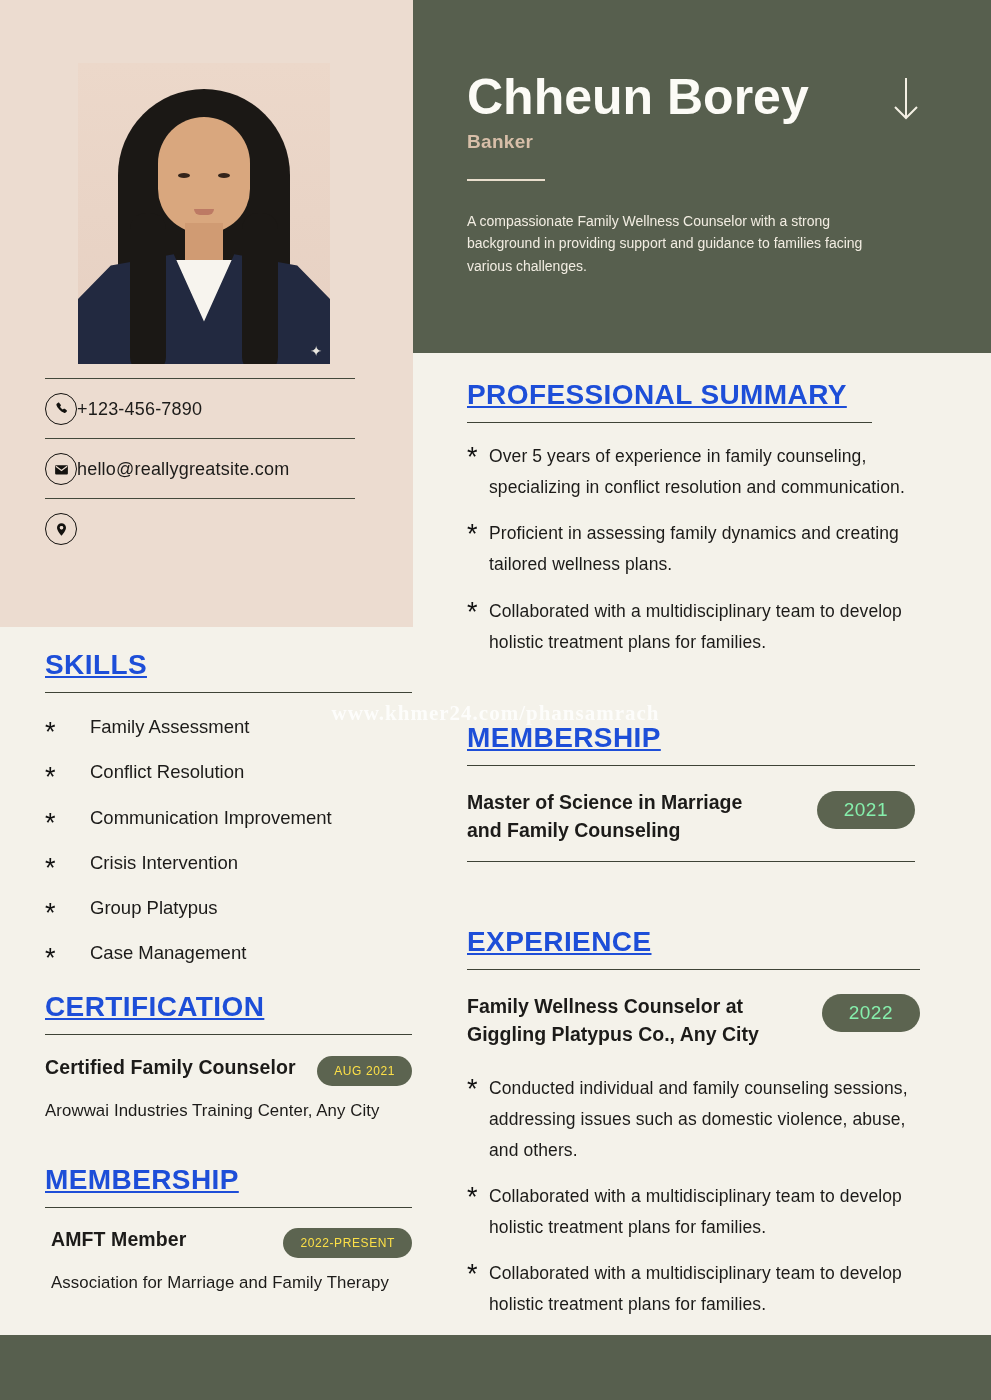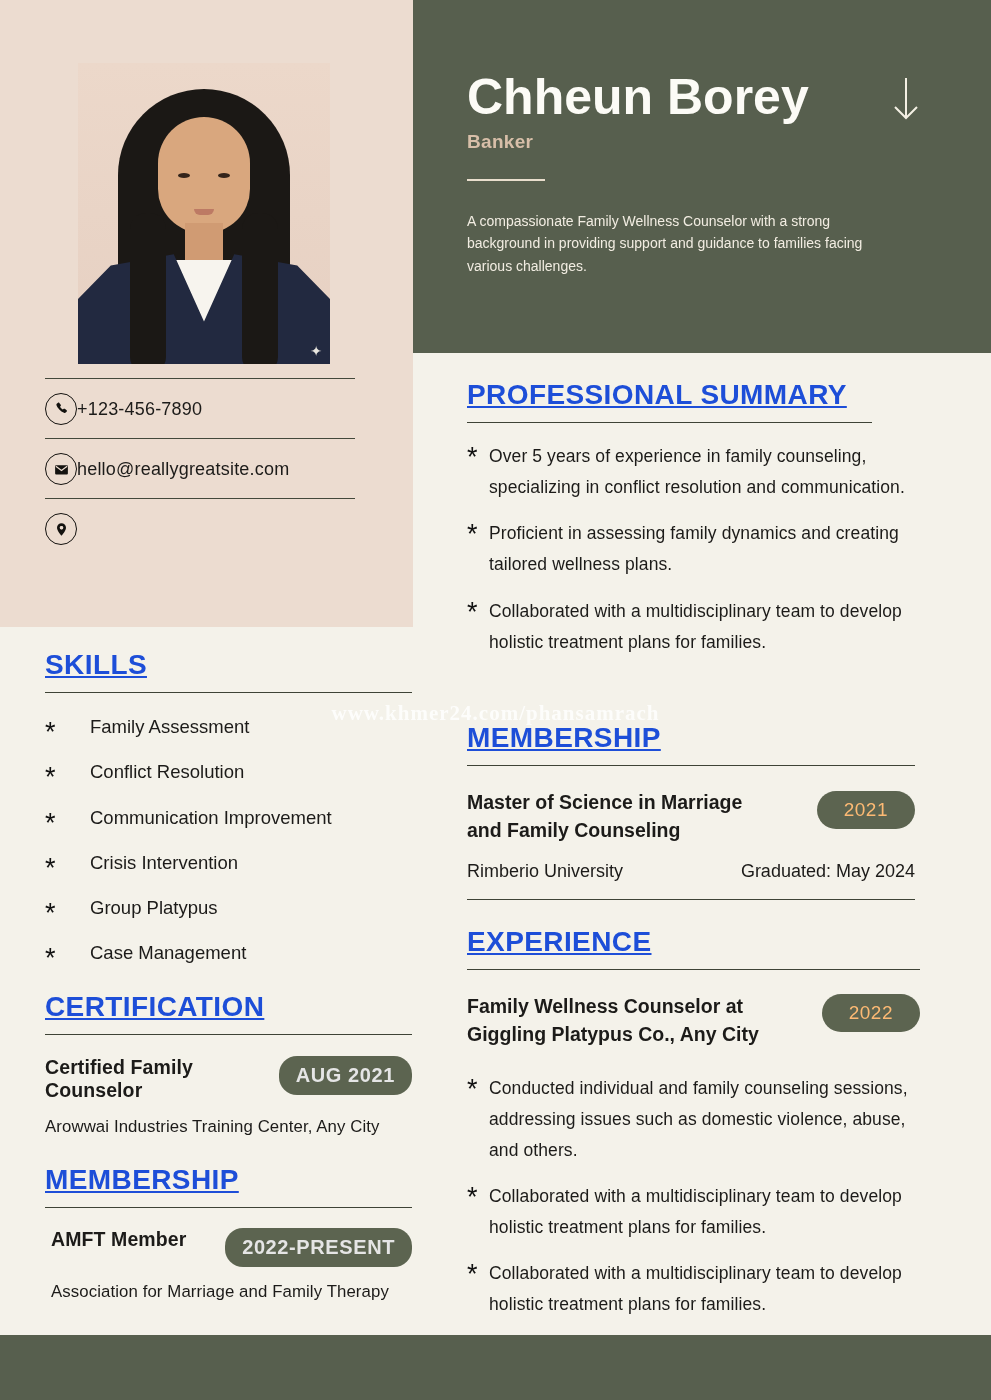--- a/index.html
+++ b/index.html
@@ -58,40 +58,40 @@
 
   .skills { position:absolute; left:45px; top:649px; width:367px; }
   .ast-list { list-style:none; margin-top:13px; }
   .ast-list li { display:flex; gap:23px; align-items:flex-start; font-size:18.5px; padding:10px 0 11px; }
   .ast { flex:0 0 22px; font-size:27px; line-height:.9; font-weight:normal; color:#111; }
   .ast::before { content:"*"; position:relative; top:4px; }
 
   .cert { position:absolute; left:45px; top:991px; width:367px; }
   .item-head { display:flex; justify-content:space-between; align-items:flex-start; margin-top:21px; }
   .item-name { font-size:19.5px; font-weight:bold; letter-spacing:.1px; }
-  .pill { background:#5c6450; color:#e5e5e5; border-radius:18px; padding:8px 17px;
-          font-size:20px; letter-spacing:.6px; white-space:nowrap;font-weight:bold; }
+  .pill { background:#5c6450; color:#fde047; border-radius:18px; padding:8px 17px;
+          font-size:12px; letter-spacing:.6px; white-space:nowrap; }
   .item-sub { margin-top:15px; font-size:16.8px; letter-spacing:.1px; }
 
   .membership { position:absolute; left:45px; top:1164px; width:367px; }
   .membership .item-head { margin-top:20px; padding-left:6px; }
   .membership .item-sub  { padding-left:6px; }
 
   
   .summary-sec { position:absolute; left:467px; top:379px; width:452px; }
   .summary-sec .rule { width:405px; }
   .bullets { list-style:none; margin-top:18px; }
   .bullets li { display:flex; align-items:flex-start; font-size:17.5px;
                 line-height:1.78; margin-bottom:15px; letter-spacing:.1px; }
   .bullets .ast { flex:0 0 22px; }
 
   .education-sec { position:absolute; left:467px; top:722px; width:448px; }
   .edu-head { display:flex; justify-content:space-between; align-items:flex-start; margin-top:23px; }
   .degree { width:300px; font-size:19.5px; font-weight:bold; line-height:1.42; }
-  .pill-lg { background:#5c6450; color:#fdba74; border-radius:21px; padding:8px 27px;
+  .pill-lg { background:#5c6450; color:#86efac; border-radius:21px; padding:8px 27px;
              font-size:19px; letter-spacing:.5px; white-space:nowrap; margin-top:2px; }
   .edu-row { display:flex; justify-content:space-between; margin-top:17px; font-size:18px; }
   .edu-bottom-rule { border-top:1.6px solid #3e4336; margin-top:17px; }
 
   .experience-sec { position:absolute; left:467px; top:926px; width:453px; }
   .exp-head { display:flex; justify-content:space-between; align-items:flex-start; margin-top:22px; }
   .role-name { width:330px; font-size:19.5px; font-weight:bold; line-height:1.45; }
   .experience-sec .bullets { margin-top:24px; }
 
   
@@ -234,24 +234,20 @@
     </ul>
   </div>
 
   <div class="education-sec">
     <div class="section-title">MEMBERSHIP</div>
     <div class="rule"></div>
     <div class="edu-head">
       <span class="degree">Master of Science in Marriage and Family Counseling</span>
       <span class="pill-lg">2021</span>
     </div>
-    <div class="edu-row">
-      <span>Rimberio University</span>
-      <span>Graduated: May 2024</span>
-    </div>
     <div class="edu-bottom-rule"></div>
   </div>
 
   <div class="experience-sec">
     <div class="section-title">EXPERIENCE</div>
     <div class="rule"></div>
     <div class="exp-head">
       <span class="role-name">Family Wellness Counselor at Giggling Platypus Co., Any City</span>
       <span class="pill-lg">2022</span>
     </div>

